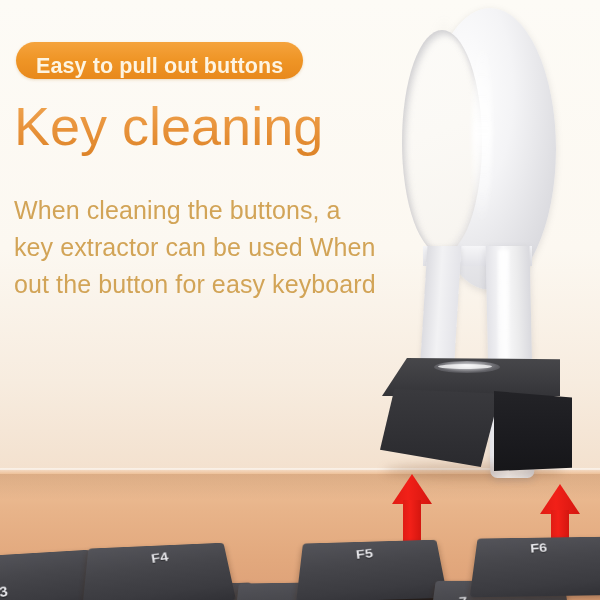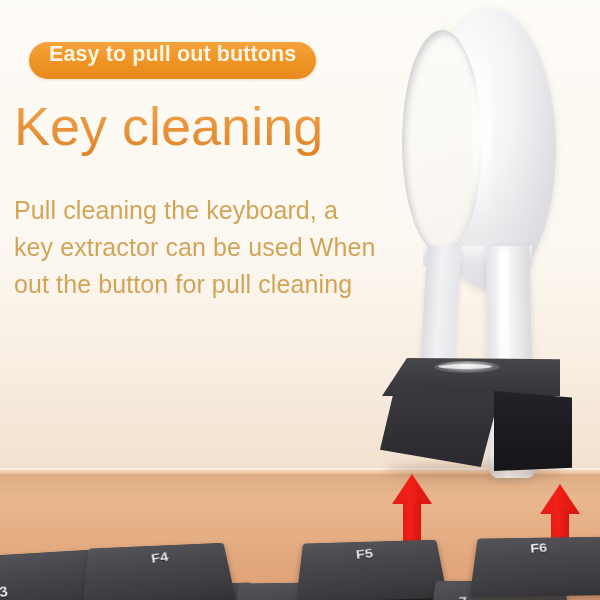--- a/index.html
+++ b/index.html
@@ -23,26 +23,26 @@
     position:absolute;left:0;top:468px;width:600px;height:6px;
     background:linear-gradient(180deg,rgba(255,255,255,.55),rgba(226,168,125,0));
   }
   .desk-shadow{
     position:absolute;left:0;top:474px;width:600px;height:26px;
     background:linear-gradient(180deg,rgba(150,95,55,.20),rgba(150,95,55,0));
   }
 
   
   .badge{
-    position:absolute;left:29px;top:42px;height:37px;
+    position:absolute;left:16px;top:42px;height:37px;
     padding:0 20px;border-radius:19px;
     background:linear-gradient(180deg,#f5a33d 0%,#ef9526 48%,#e8891c 100%);
     color:#fdf4e2;
     font-size:21.5px;font-weight:700;letter-spacing:.1px;
-    display:flex;align-items:flex-start;white-space:nowrap;
+    display:flex;align-items:flex-end;white-space:nowrap;
     box-shadow:0 1px 3px rgba(170,105,20,.22);
   }
 
   
   .headline{
     position:absolute;left:14px;top:96px;
     font-size:54px;line-height:60px;font-weight:400;
     color:#ea9a3d;white-space:nowrap;
     background:linear-gradient(180deg,#f0a855 0%,#e8923a 55%,#dd8428 100%);
     -webkit-background-clip:text;background-clip:text;
@@ -206,23 +206,23 @@
   <div class="desk-edge"></div>
   <div class="desk-shadow"></div>
 
   <div class="badge">
     <span>Easy to pull out buttons</span>
   </div>
 
   <div class="headline">Key cleaning</div>
 
   <div class="body-copy">
-    <span>Pull cleaning the keyboard, a</span>
+    <span>When cleaning the buttons, a</span>
     <span>key extractor can be used When</span>
-    <span>out the button for pull cleaning</span>
+    <span>out the button for easy keyboard</span>
   </div>
 
   <div class="tool">
     <div class="ring"></div>
     <div class="ring-shade"></div>
     <div class="ring-hole"></div>
     <div class="ring-hi"></div>
     <div class="bridge"></div>
     <div class="leg-left"></div>
     <div class="leg-right"></div>

